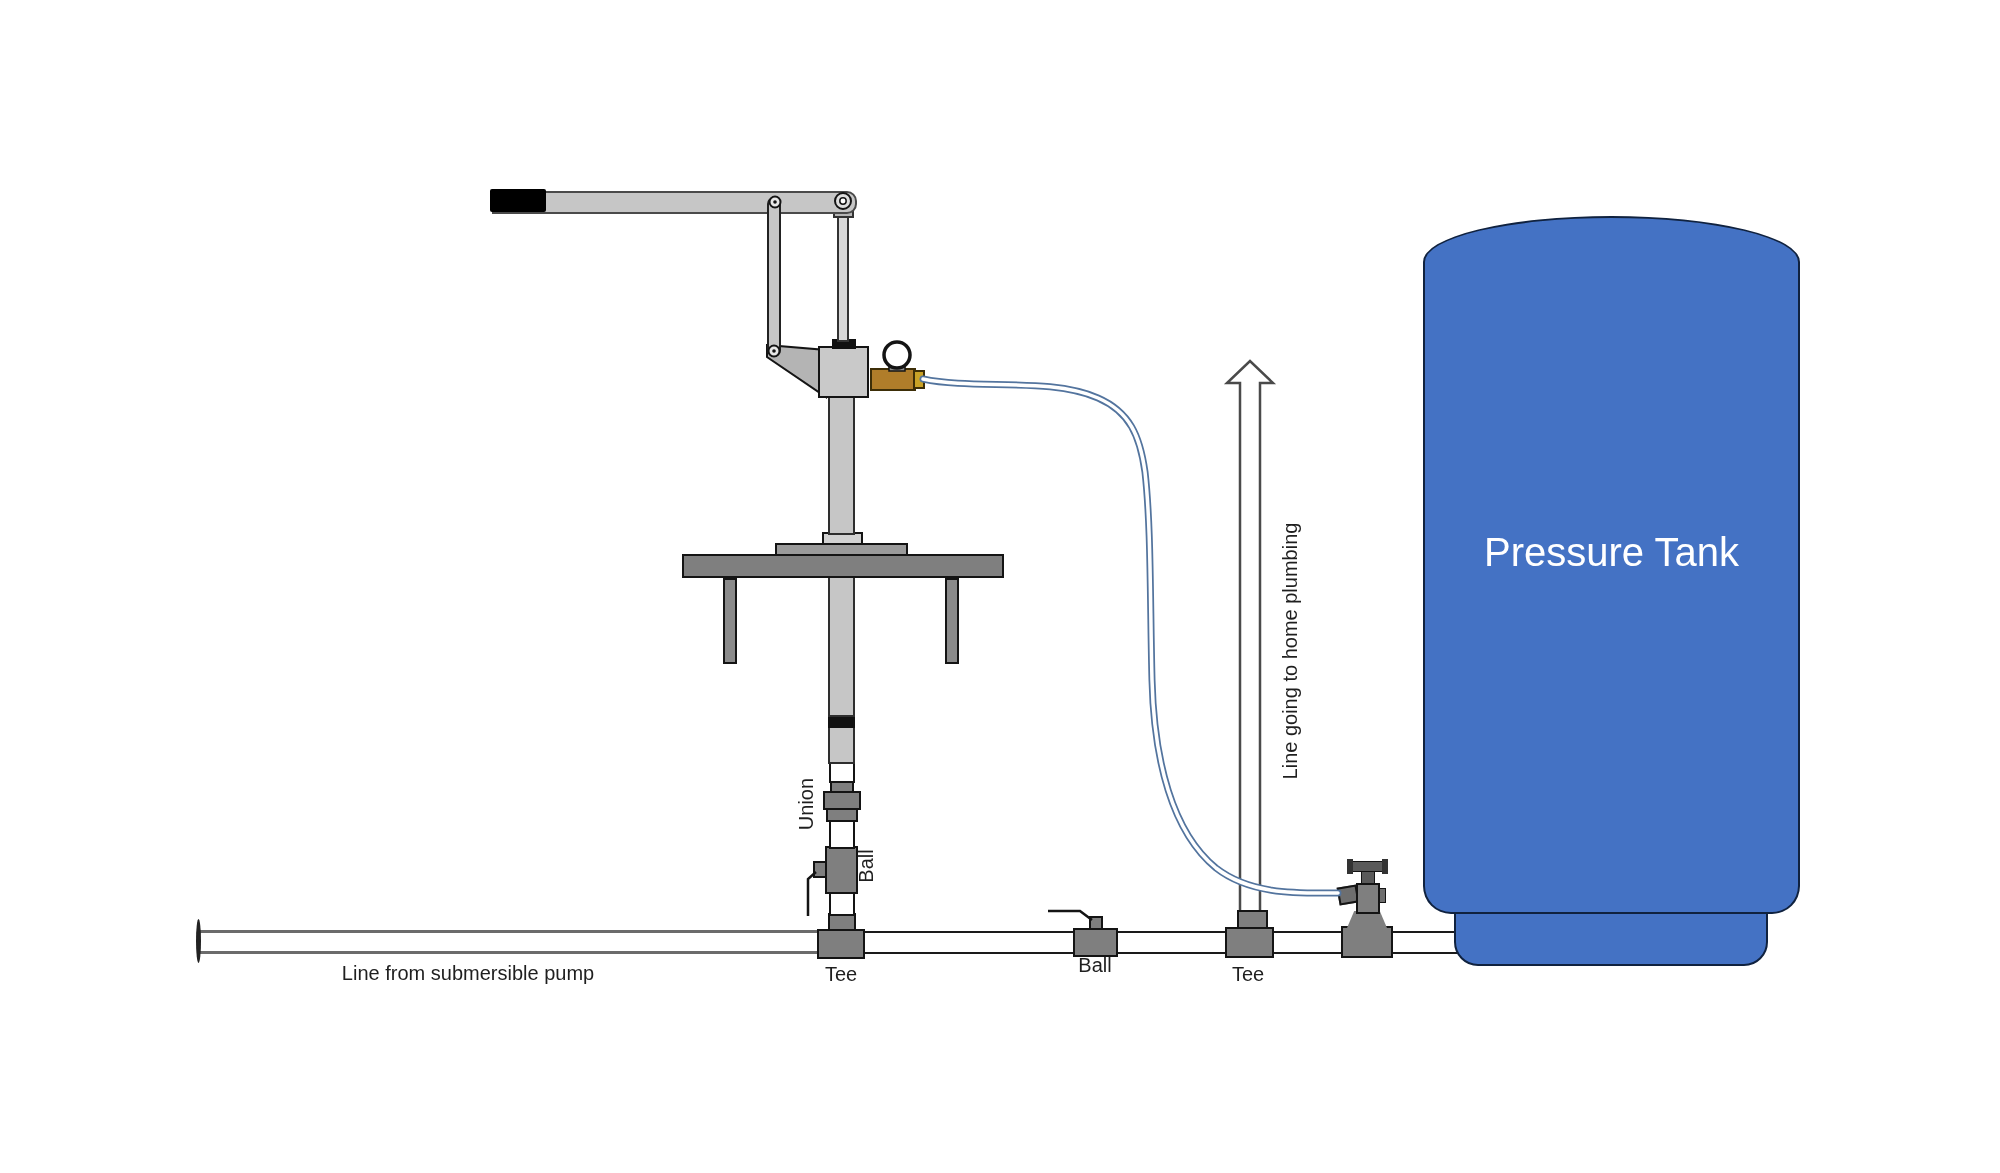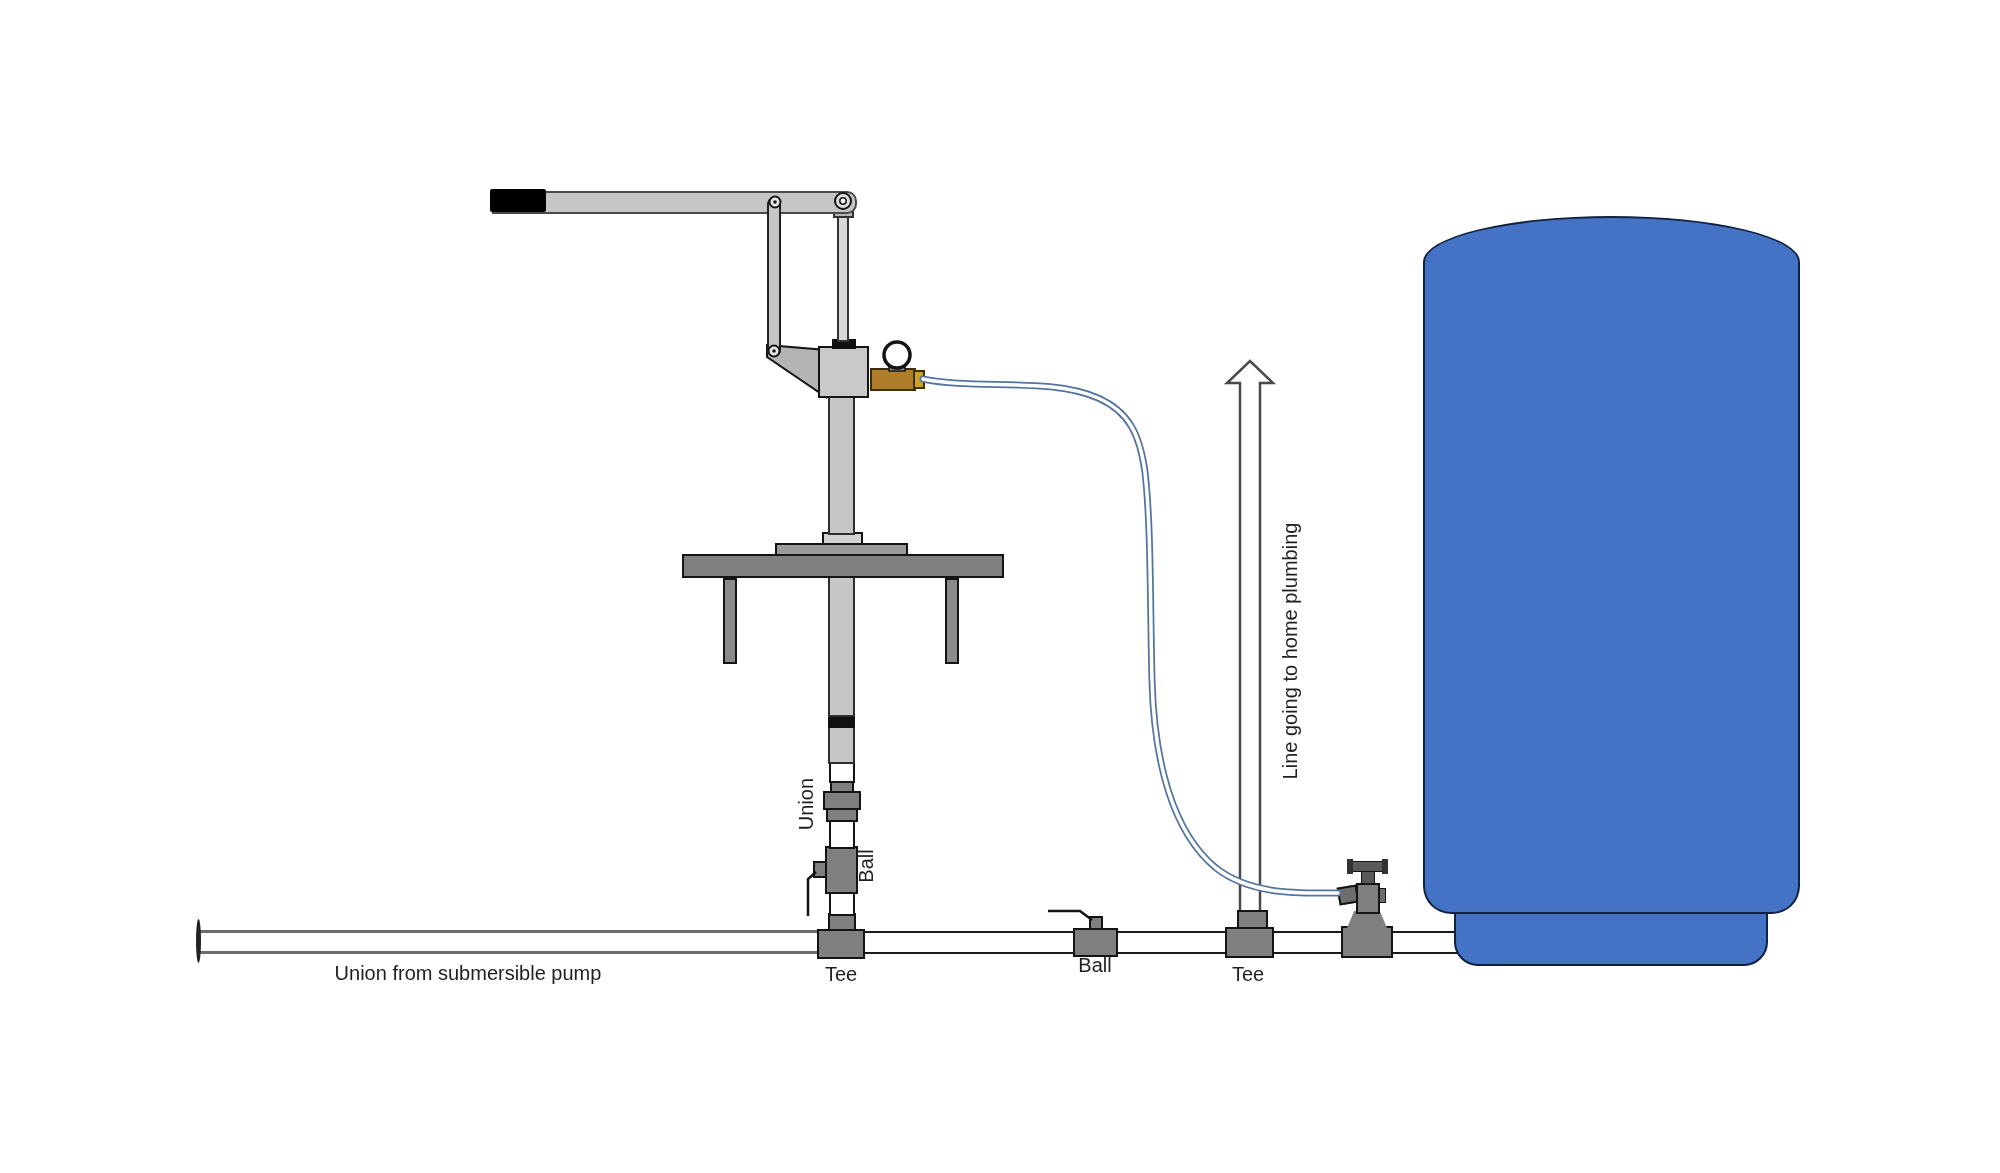--- a/index.html
+++ b/index.html
@@ -40,20 +40,21 @@
     <polygon points="1240,913 1240,383 1227,383 1250,361 1273,383 1260,383 1260,913" fill="#ffffff" stroke="#4a4a4a" stroke-width="2.5"></polygon>
     <polygon points="767,345 826,350 826,397 767,357" fill="#b4b4b4" stroke="#141414" stroke-width="2"></polygon>
   </svg>
 
   <div class="abs pipeL" style="left:199px;top:930px;width:624px;height:24px;"></div>
   <div class="abs" style="left:196px;top:919px;width:5px;height:44px;background:#222;border-radius:50%;"></div>
   <div class="abs pipeR" style="left:855px;top:931px;width:605px;height:23px;"></div>
 
   <div class="abs" style="left:1454px;top:905px;width:314px;height:61px;background:#4472C4;border:2px solid #10223f;border-radius:6px 6px 24px 24px;"></div>
   <div class="abs" style="left:1423px;top:216px;width:377px;height:698px;background:#4472C4;border:2px solid #10223f;border-radius:189px 189px 28px 28px / 46px 46px 28px 28px;"></div>
+  <div class="tanklabel" style="left:1423px;top:530px;width:377px;">Pressure Tank</div>
 
   <div class="abs fit" style="left:828px;top:913px;width:28px;height:19px;"></div>
   <div class="abs fit" style="left:817px;top:929px;width:48px;height:30px;"></div>
 
   <div class="abs nip" style="left:829px;top:891px;width:26px;height:25px;"></div>
   <div class="abs fit" style="left:813px;top:861px;width:14px;height:17px;"></div>
   <div class="abs fit" style="left:825px;top:846px;width:33px;height:48px;"></div>
   <div class="abs nip" style="left:829px;top:819px;width:26px;height:30px;"></div>
 
   <div class="abs fit" style="left:826px;top:808px;width:32px;height:14px;"></div>
@@ -111,21 +112,21 @@
     <rect x="889" y="363" width="16" height="8" fill="#8f8f8f" stroke="#141414" stroke-width="1.5"></rect>
     <circle cx="897" cy="355" r="13" fill="#ffffff" stroke="#141414" stroke-width="3.5"></circle>
 
     <polyline points="816,872 808,879 808,916" fill="none" stroke="#141414" stroke-width="2.5"></polyline>
     <polyline points="1048,911 1080,911 1092,920" fill="none" stroke="#141414" stroke-width="2.5"></polyline>
 
     <path d="M 923 379 C 975 390, 1050 377, 1098 398 C 1130 412, 1140 436, 1145 472 C 1151 525, 1150 600, 1152 680 C 1154 760, 1172 832, 1216 868 C 1252 896, 1302 893, 1338 893" fill="none" stroke="#53749e" stroke-width="7" stroke-linecap="round"></path>
     <path d="M 923 379 C 975 390, 1050 377, 1098 398 C 1130 412, 1140 436, 1145 472 C 1151 525, 1150 600, 1152 680 C 1154 760, 1172 832, 1216 868 C 1252 896, 1302 893, 1338 893" fill="none" stroke="#ffffff" stroke-width="3.5" stroke-linecap="round"></path>
   </svg>
 
-  <div class="label" style="left:298px;top:963px;width:340px;">Union from submersible pump</div>
+  <div class="label" style="left:298px;top:963px;width:340px;">Line from submersible pump</div>
   <div class="label" style="left:801px;top:964px;width:80px;">Tee</div>
   <div class="label vlabel" style="left:816px;top:856px;width:100px;">Ball</div>
   <div class="label vlabel" style="left:756px;top:794px;width:100px;">Union</div>
   <div class="label" style="left:1045px;top:955px;width:100px;">Ball</div>
   <div class="label" style="left:1198px;top:964px;width:100px;">Tee</div>
   <div class="label vlabel" style="left:1140px;top:641px;width:300px;">Line going to home plumbing</div>
 
 </div>
 
 </body></html>

